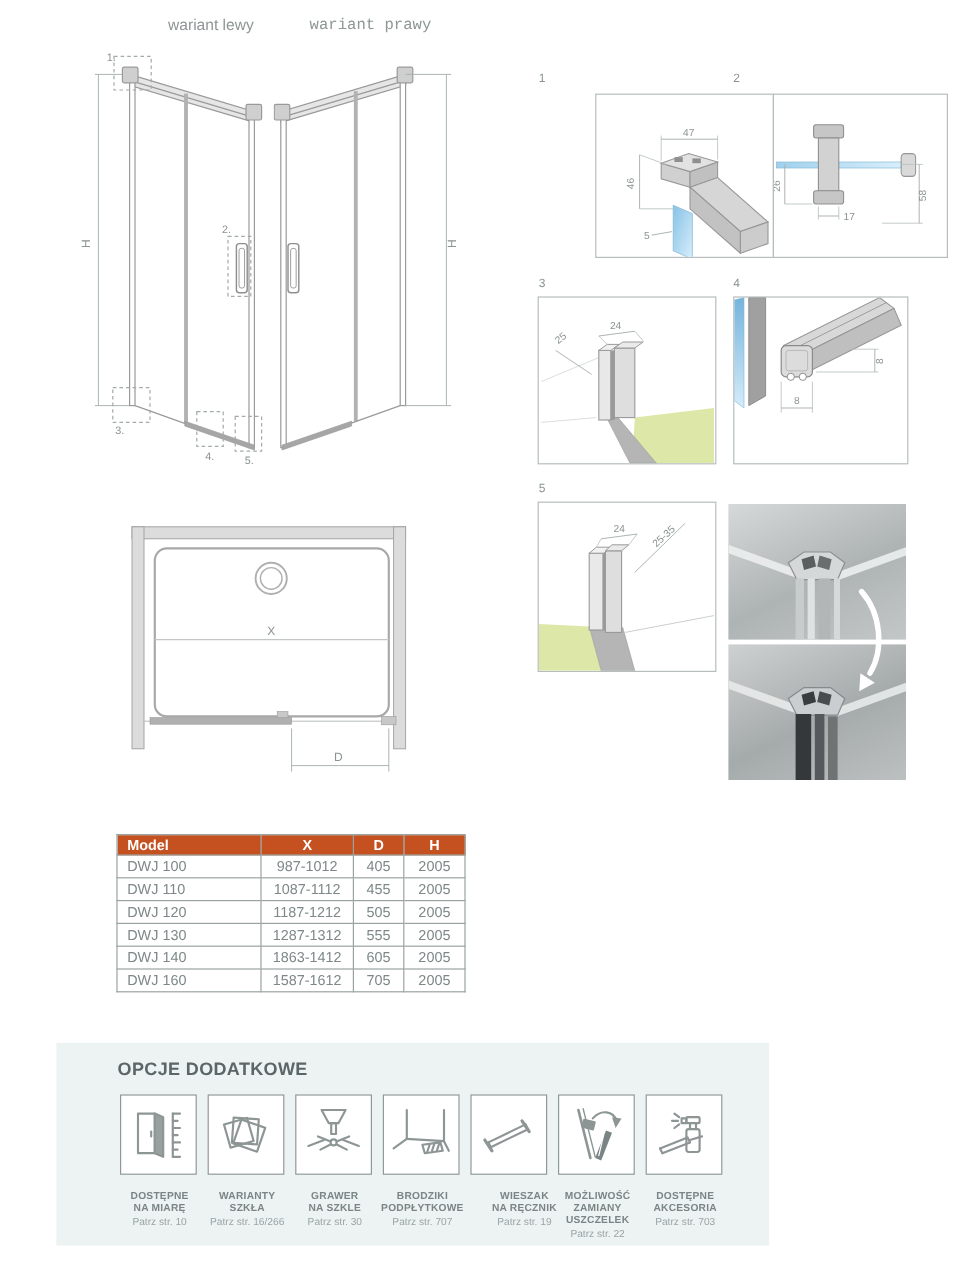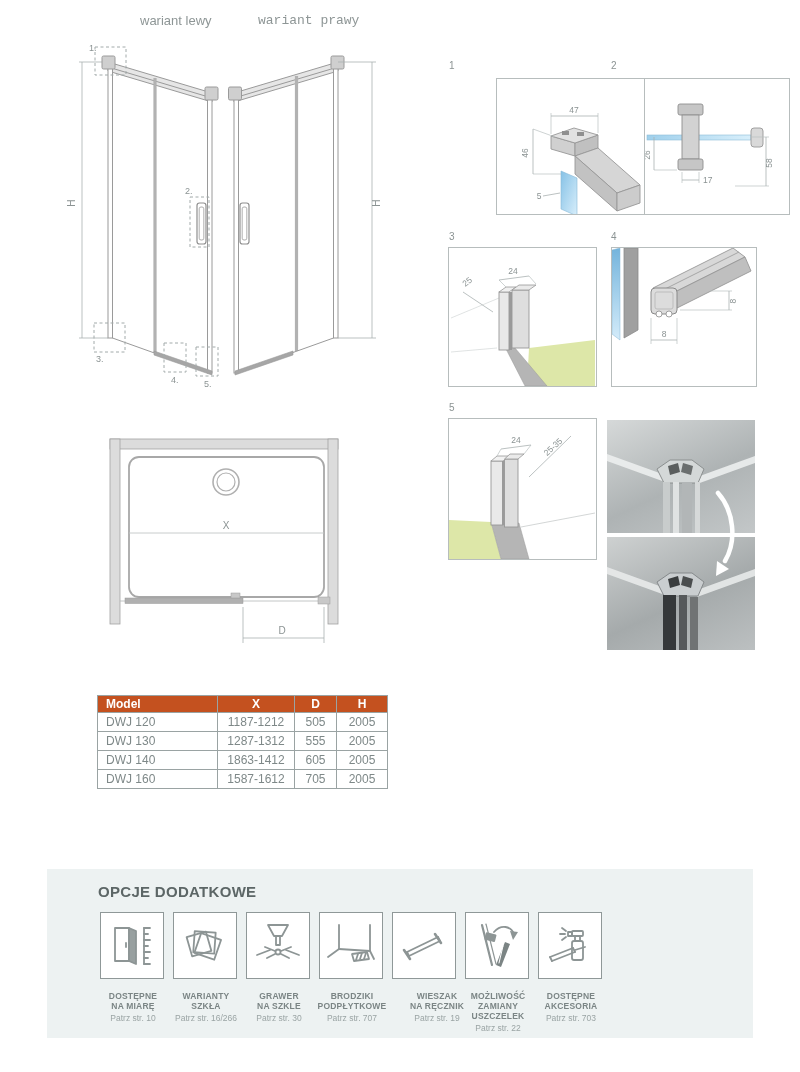--- a/index.html
+++ b/index.html
@@ -17,21 +17,21 @@
   .dash{fill:none;stroke:#a2aaaa;stroke-width:1;stroke-dasharray:3 2.5;}
   .detail-box{position:absolute;background:#fff;border:1px solid #b7bdbd;}
   .detail-num{position:absolute;font-size:10px;color:#8b9393;}
   .photo{position:absolute;width:148px;height:113px;overflow:hidden;}
   .photo1{background:linear-gradient(155deg,#d6d9d9 0%,#aeb3b4 55%,#c3c7c8 100%);}
   .photo2{background:linear-gradient(155deg,#ced1d1 0%,#a5aaab 55%,#bcc0c1 100%);}
   .spec-table{position:absolute;left:97px;top:695px;border-collapse:collapse;table-layout:fixed;width:290px;font-size:12px;}
   .spec-table th{background:#c4511f;color:#ffffff;font-weight:700;border:1px solid #9aa3a3;height:16px;padding:0 8px;text-align:center;font-size:12px;}
   .spec-table td{background:#fff;border:1px solid #9aa3a3;color:#7e8888;height:18px;padding:0 8px;text-align:center;}
   .spec-table .al{text-align:left;}
-  .options-section{position:absolute;left:47px;top:869px;width:706px;height:169px;background:#edf2f2;}
+  .options-section{position:absolute;left:47px;top:869px;width:594px;height:169px;background:#edf2f2;}
   .options-title{position:absolute;left:51px;top:14px;font-size:15px;font-weight:700;color:#5c6666;letter-spacing:0.3px;}
   .opt-box{position:absolute;top:43px;width:62px;height:65px;background:#fff;border:1.5px solid #8f9898;
            display:flex;align-items:center;justify-content:center;}
   .opt-label{position:absolute;top:122px;width:80px;text-align:center;}
   .opt-label .l{display:block;font-size:8.5px;font-weight:700;color:#7b8585;line-height:10px;letter-spacing:0.2px;}
   .opt-label .ref{display:block;font-size:8.5px;font-weight:400;color:#9aa4a4;line-height:10px;margin-top:2px;}
   .icon{stroke:#8d9595;fill:none;stroke-width:1.8;stroke-linecap:round;stroke-linejoin:round;}
 </style>
 </head>
 <body>
@@ -280,20 +280,32 @@
     <thead>
       <tr>
         <th class="al">Model</th>
         <th>X</th>
         <th>D</th>
         <th>H</th>
       </tr>
     </thead>
     <tbody>
       <tr>
+        <td class="al">DWJ 100</td>
+        <td>987-1012</td>
+        <td>405</td>
+        <td>2005</td>
+      </tr>
+      <tr>
+        <td class="al">DWJ 110</td>
+        <td>1087-1112</td>
+        <td>455</td>
+        <td>2005</td>
+      </tr>
+      <tr>
         <td class="al">DWJ 120</td>
         <td>1187-1212</td>
         <td>505</td>
         <td>2005</td>
       </tr>
       <tr>
         <td class="al">DWJ 130</td>
         <td>1287-1312</td>
         <td>555</td>
         <td>2005</td>

